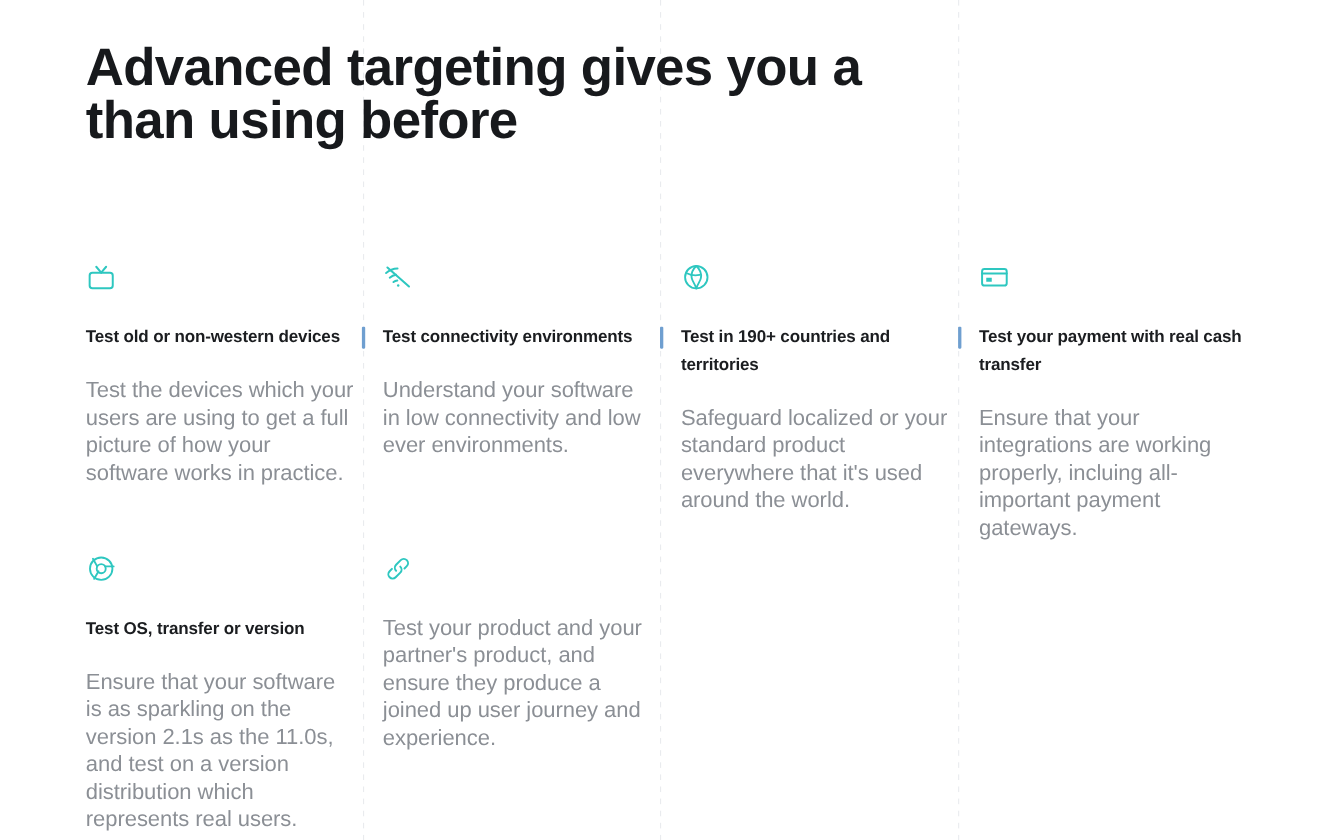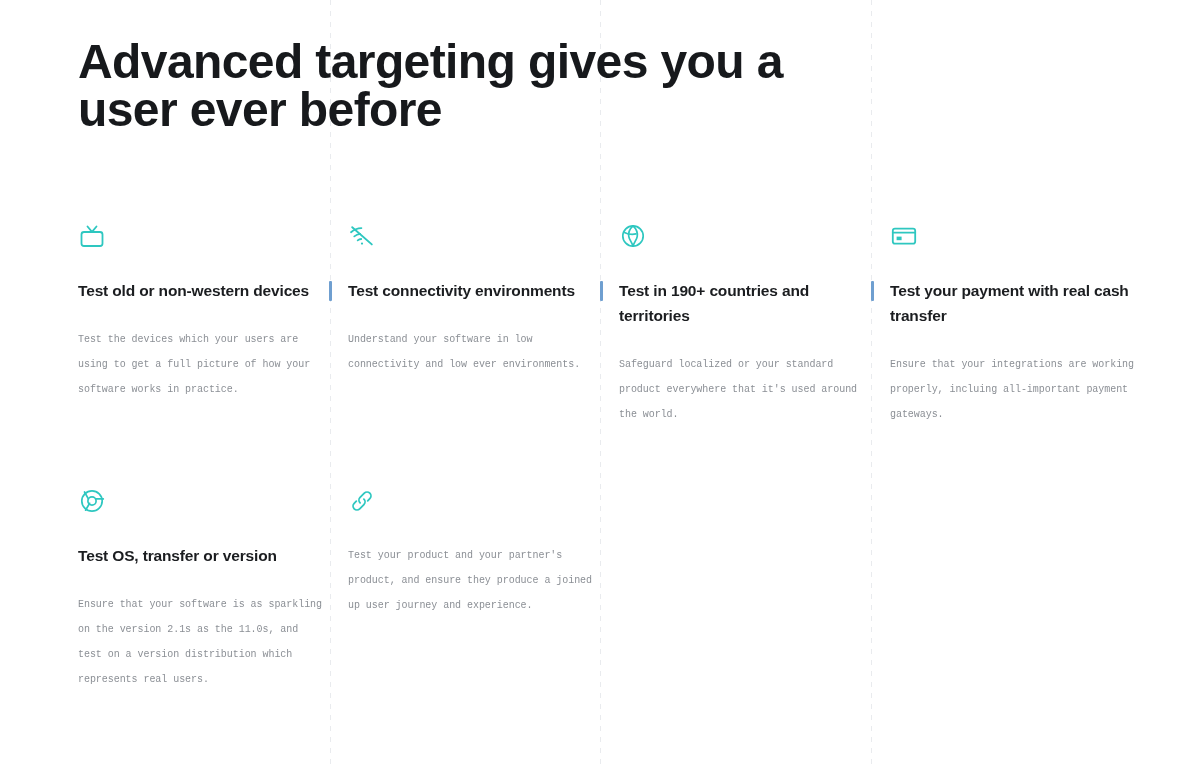--- a/index.html
+++ b/index.html
@@ -57,21 +57,21 @@
     top: 222px;
     width: 1200px;
   }
 
   .grid-row { position: relative; width: 1200px; }
   .grid-row.row1 { height: 265px; }
   .grid-row.row2 { height: 270px; }
 
   .card {
     position: absolute;
-    top: 0;
+    top: 16px;
     width: 245px;
   }
   .card.c0 { left: 78px; }
   .card.c1 { left: 348px; }
   .card.c2 { left: 619px; }
   .card.c3 { left: 890px; }
 
   .card-icon {
     width: 28px;
     height: 28px;
@@ -94,39 +94,39 @@
     position: absolute;
     left: -19px;
     top: 3px;
     width: 3px;
     height: 20px;
     background: #6f9fd0;
     border-radius: 1px;
   }
 
   .card-body {
-    font-family: Liberation Mono, monospace;
-    font-size: 10px;
+    font-family: Liberation Sans, sans-serif;
+    font-size: 20px;
     line-height: 25px;
     color: #8b8f95;
     letter-spacing: -0.05px;
   }
 </style>
 </head>
 <body>
 
 <div id="page">
 
   <div class="col-divider d1"></div>
   <div class="col-divider d2"></div>
   <div class="col-divider d3"></div>
 
   <h1 class="headline">
     <span class="hl-line">Advanced targeting gives you a</span>
-    <span class="hl-line">user ever before</span>
+    <span class="hl-line">than using before</span>
   </h1>
 
   <div class="grid">
 
     <div class="grid-row row1">
 
       <div class="card c0">
         <span class="card-icon">
           <svg viewBox="0 0 28 28" fill="none" stroke="#2ec7c0" stroke-width="1.8" stroke-linecap="round" stroke-linejoin="round">
             <rect x="3.5" y="10" width="21" height="14" rx="2.5"></rect>

